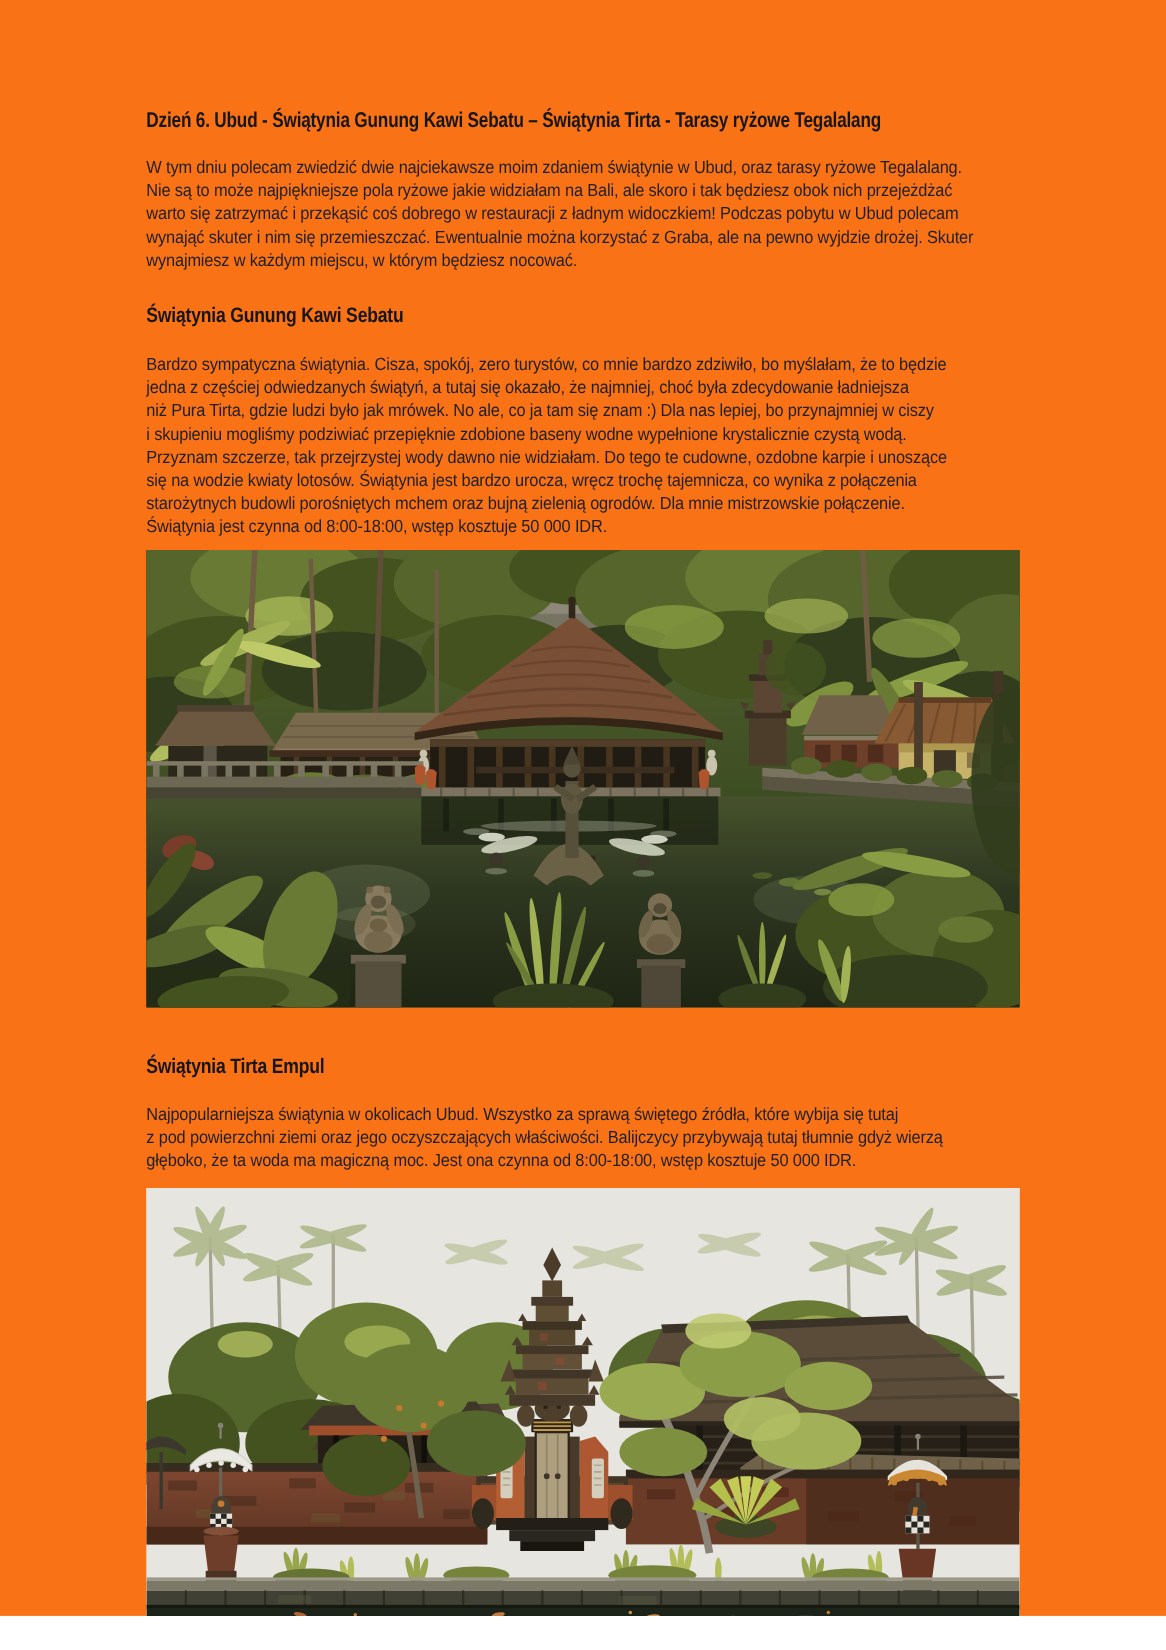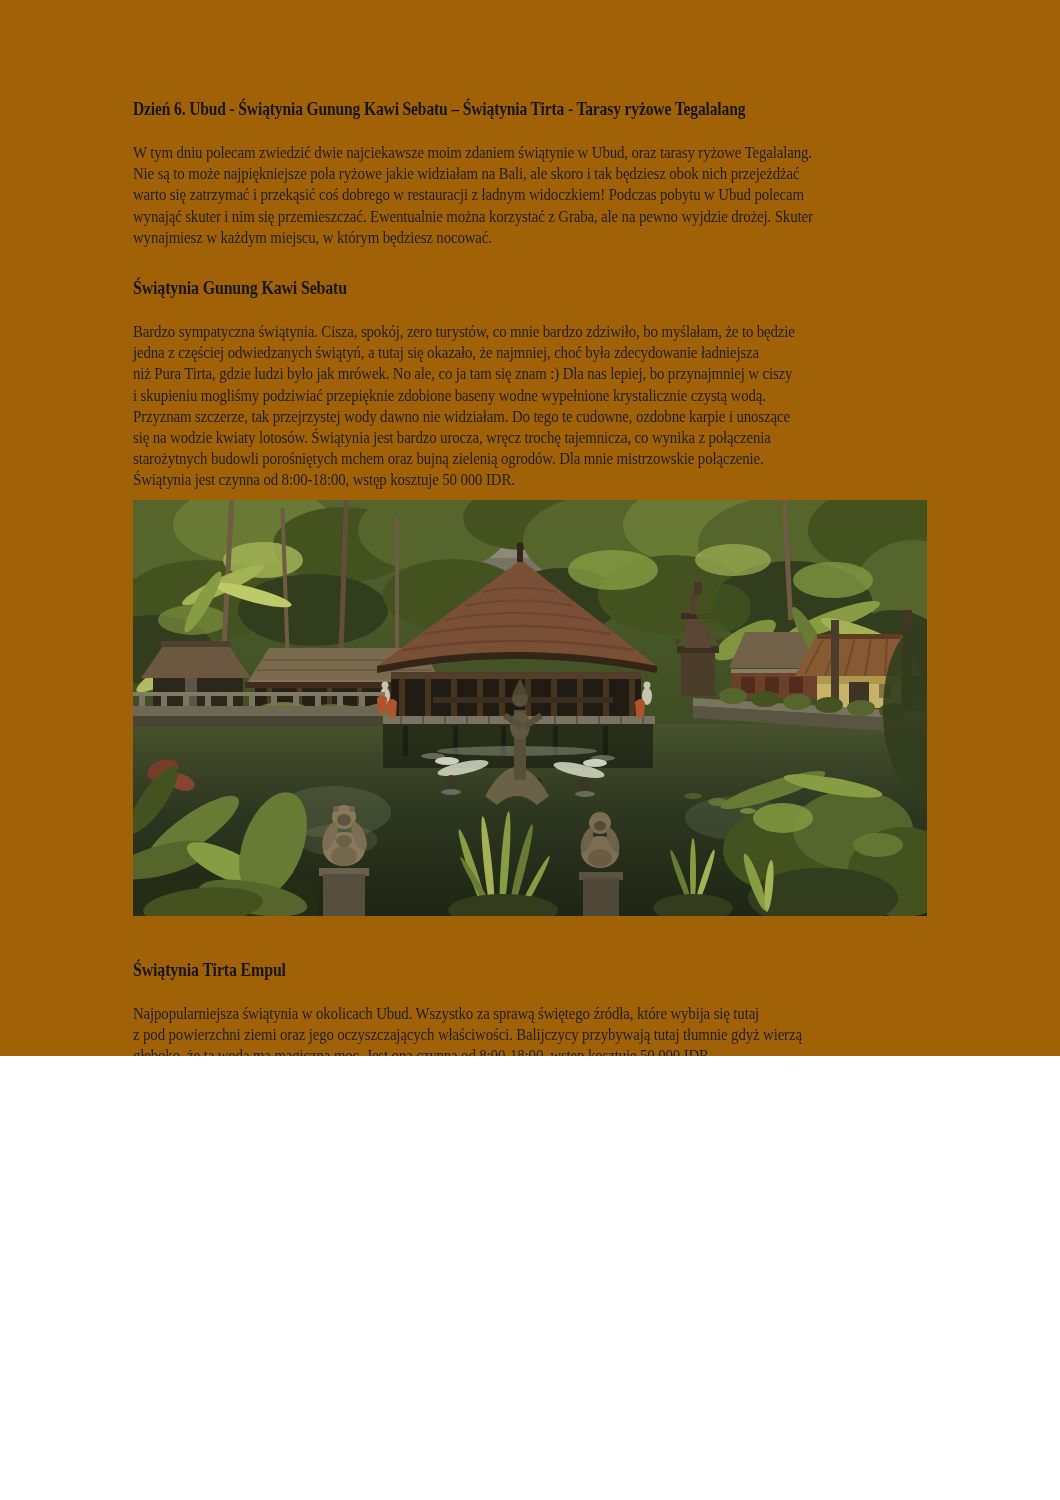--- a/index.html
+++ b/index.html
@@ -1,21 +1,21 @@
 <!DOCTYPE html>
 <html lang="pl"><head>
 <meta charset="utf-8">
 <title>Dzień 6. Ubud</title>
 <style>
   * { box-sizing: border-box; }
   html,body { margin:0; padding:0; background:#ffffff; }
   .page {
-    position:relative; width:1060px; height:1056px;
-    background:#a16207; overflow:hidden;
-    font-family:Liberation Serif, serif;
+    position:relative; width:1060px; height:1469px;
+    background:#f97316; overflow:hidden;
+    font-family:Liberation Sans, sans-serif;
     color:#1f1f1f;
   }
   .content { width:794px; margin-left:133px; padding-top:97px; }
   h1 {
     margin:0; font-size:19.5px; line-height:24px; font-weight:700;
     color:#161616; white-space:nowrap; width:1200px;
     transform:scaleX(.80); transform-origin:0 0; letter-spacing:-0.2px;
   }
   h2 {
     margin:28px 0 0 0; font-size:19px; line-height:24px; font-weight:700;

